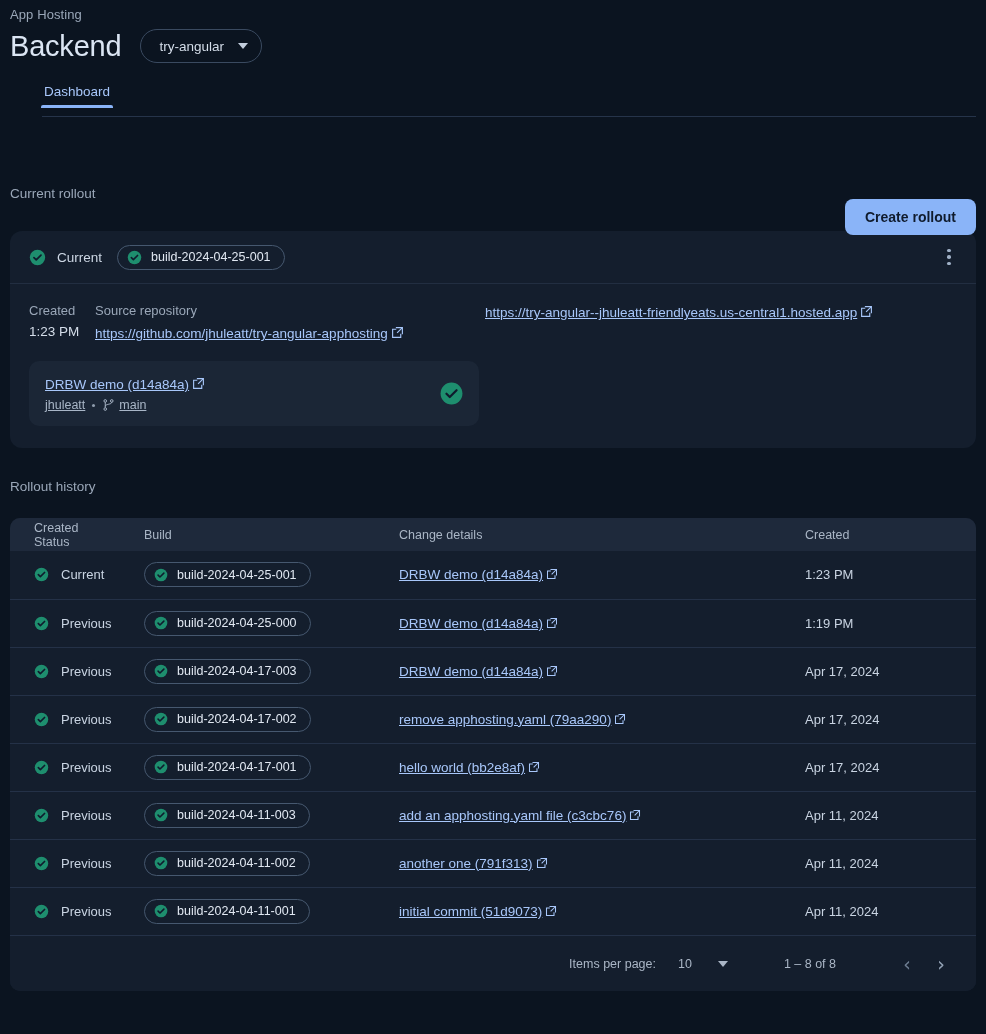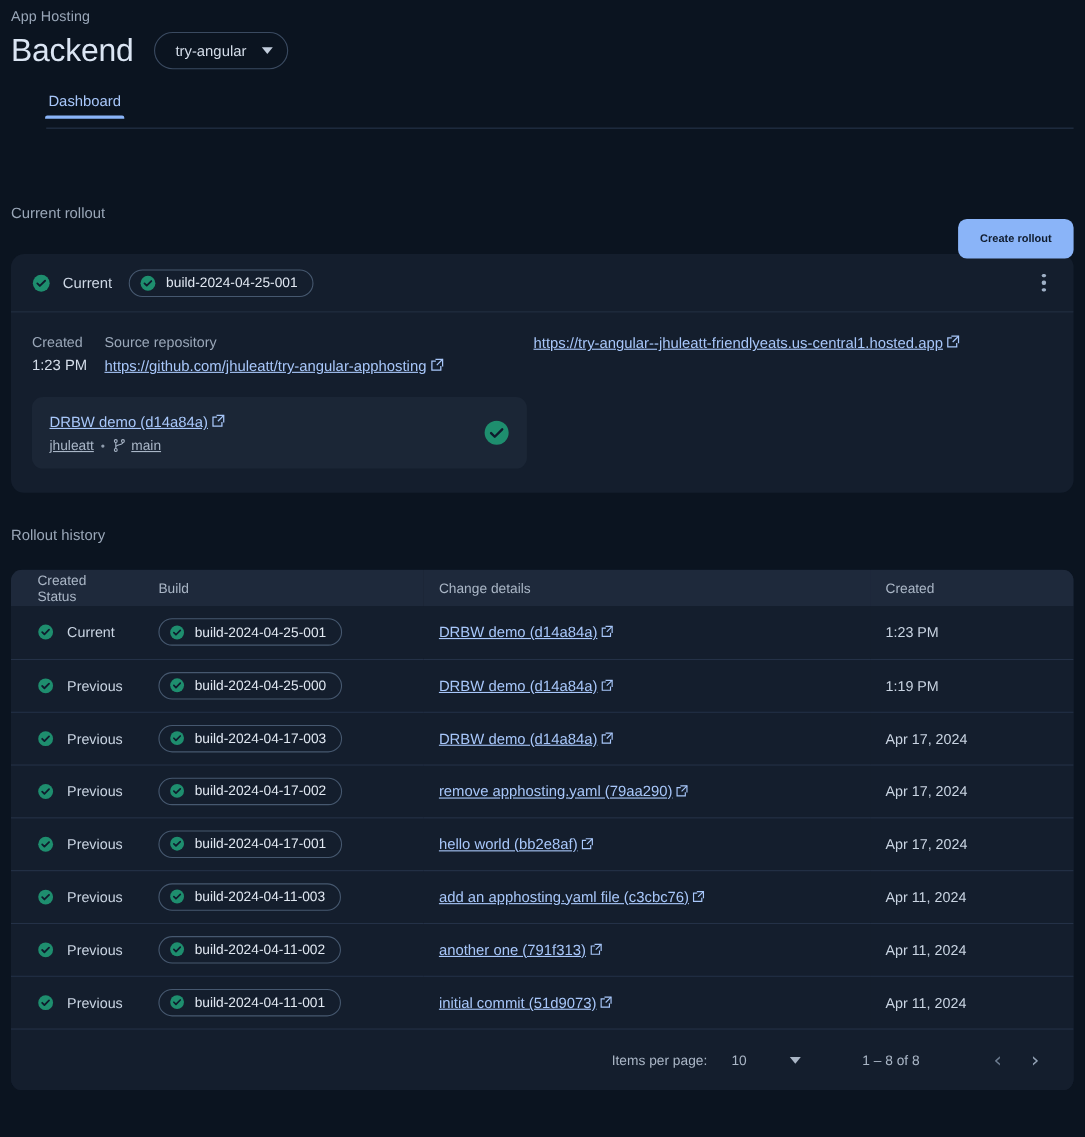--- a/index.html
+++ b/index.html
@@ -98,21 +98,21 @@
     font-size: 13.5px;
     color: #9aa7b8;
   }
   .btn-primary {
     background: #8ab4f8;
     color: #0f1b2d;
     border: none;
     border-radius: 8px;
     height: 36px;
     padding: 0 20px;
-    font-size: 10px;
+    font-size: 14px;
     font-weight: 700;
     font-family: "Liberation Sans", sans-serif;
     cursor: pointer;
     margin-top: 48px;
   }
 
   
   .card {
     margin-top: 20px;
     background: #141e2d;
@@ -249,21 +249,21 @@
     justify-content: flex-end;
     padding-right: 18px;
     font-size: 12.5px;
     color: #aab6c6;
     gap: 0;
   }
   .pg-label { margin-right: 22px; }
   .pg-select {
     display: inline-flex;
     align-items: center;
-    gap: 39px;
+    gap: 26px;
     cursor: pointer;
     margin-right: 56px;
   }
   .pg-range { margin-right: 54px; }
   .pg-arrow {
     width: 34px; height: 34px;
     display: flex; align-items: center; justify-content: center;
     color: #6d7d91;
     font-size: 19px;
     cursor: pointer;

